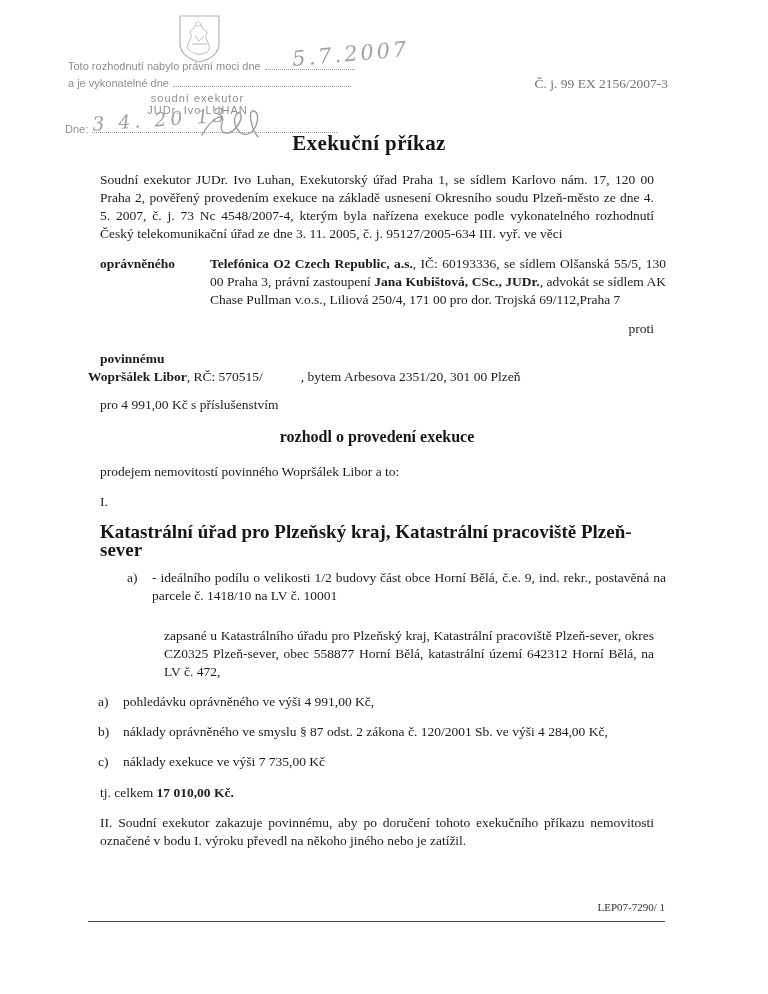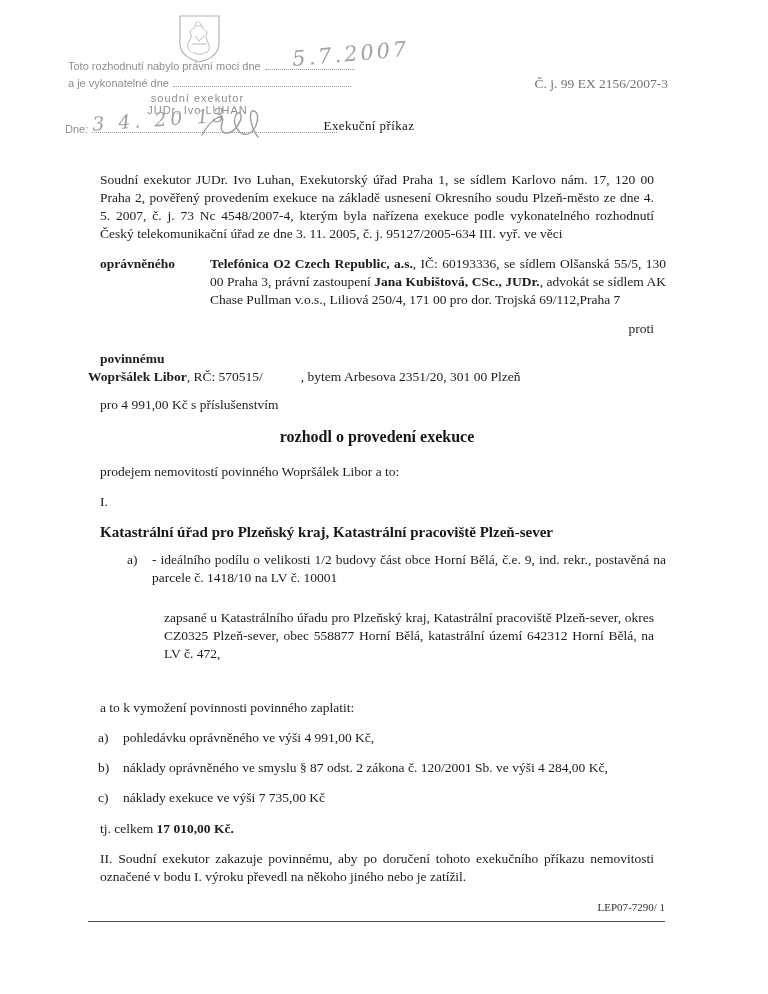--- a/index.html
+++ b/index.html
@@ -24,38 +24,38 @@
   .sl3{left:65px;top:123px;}
   .sl3 .leader{width:245px;}
 
   .hw{position:absolute;font-family:"DejaVu Serif", serif;font-style:italic;color:#a0a1a8;white-space:nowrap;}
   .hw1{left:292px;top:42px;font-size:21px;letter-spacing:3px;transform:rotate(-5deg);}
   .hw2{left:92px;top:108px;font-size:19px;letter-spacing:4px;transform:rotate(-4deg);}
   .paraph{position:absolute;left:200px;top:105px;}
 
   
   .refnum{position:absolute;top:76px;right:100px;font-size:13.5px;color:#737373;}
-  .title{position:absolute;left:0;right:30px;top:118px;margin:0;text-align:center;
-    font-size:13px;font-weight:normal;letter-spacing:0.4px;color:#161616;}
+  .title{position:absolute;left:0;right:30px;top:118px;margin:13px;text-align:center;
+    font-size:21px;font-weight:bold;letter-spacing:0.4px;color:#161616;}
 
   
   .doc{position:absolute;left:88px;top:159px;width:578px;font-size:13.5px;line-height:18px;color:#1c1c1c;}
   .doc p{margin:12px;}
   .intro{text-align:justify;}
   .party-row{display:flex;margin-top:3px;}
   .party-label{width:122px;font-weight:bold;padding-left:12px;box-sizing:border-box;flex:none;}
   .party-value{flex:1;text-align:justify;}
   .redacted-gap{display:inline-block;width:38px;}
   .proti{text-align:right;margin-top:11px !important;}
   .row-povinny{margin-top:2px;flex-direction:column;}
   .amount{margin-top:10px !important;}
   .decision{margin:14px 0 0 0;text-align:center;font-size:16px;font-weight:bold;color:#161616;}
   .sale{margin-top:17px !important;}
   .sec1{margin-top:12px !important;}
-  .cadastre{margin:12px 0 0 0;padding-left:12px;font-size:15px;font-weight:bold;color:#161616;}
+  .cadastre{margin:12px 0 0 0;padding-left:12px;font-size:19px;font-weight:bold;color:#161616;}
   .item-row{display:flex;margin-top:10px;}
   .item-label{width:25px;flex:none;margin-left:39px;}
   .item-text{flex:1;text-align:justify;}
   .registered{margin-top:22px !important;padding-left:64px;text-align:justify;}
   .oblig-intro{margin-top:36px !important;}
   .oblig-row{display:flex;margin-top:12px;}
   .oblig-row.first{margin-top:6px;}
   .oblig-label{width:25px;flex:none;margin-left:10px;}
   .oblig-text{flex:1;}
   .total{margin-top:13px !important;}
@@ -124,21 +124,20 @@
 
     <h3 class="cadastre">Katastrální úřad pro Plzeňský kraj, Katastrální pracoviště Plzeň-sever</h3>
 
     <div class="item-row">
       <div class="item-label">a)</div>
       <div class="item-text">- ideálního podílu o velikosti 1/2 budovy část obce Horní Bělá, č.e. 9, ind. rekr., postavěná na parcele č. 1418/10 na LV č. 10001</div>
     </div>
 
     <p class="registered">zapsané u Katastrálního úřadu pro Plzeňský kraj, Katastrální pracoviště Plzeň-sever, okres CZ0325 Plzeň-sever, obec 558877 Horní Bělá, katastrální území 642312 Horní Bělá, na LV č. 472,</p>
 
-    <p class="oblig-intro">a to k vymožení povinnosti povinného zaplatit:</p>
 
     <div class="oblig-row first">
       <div class="oblig-label">a)</div>
       <div class="oblig-text">pohledávku oprávněného ve výši 4 991,00 Kč,</div>
     </div>
     <div class="oblig-row">
       <div class="oblig-label">b)</div>
       <div class="oblig-text">náklady oprávněného ve smyslu § 87 odst. 2 zákona č. 120/2001 Sb. ve výši 4 284,00 Kč,</div>
     </div>
     <div class="oblig-row">

